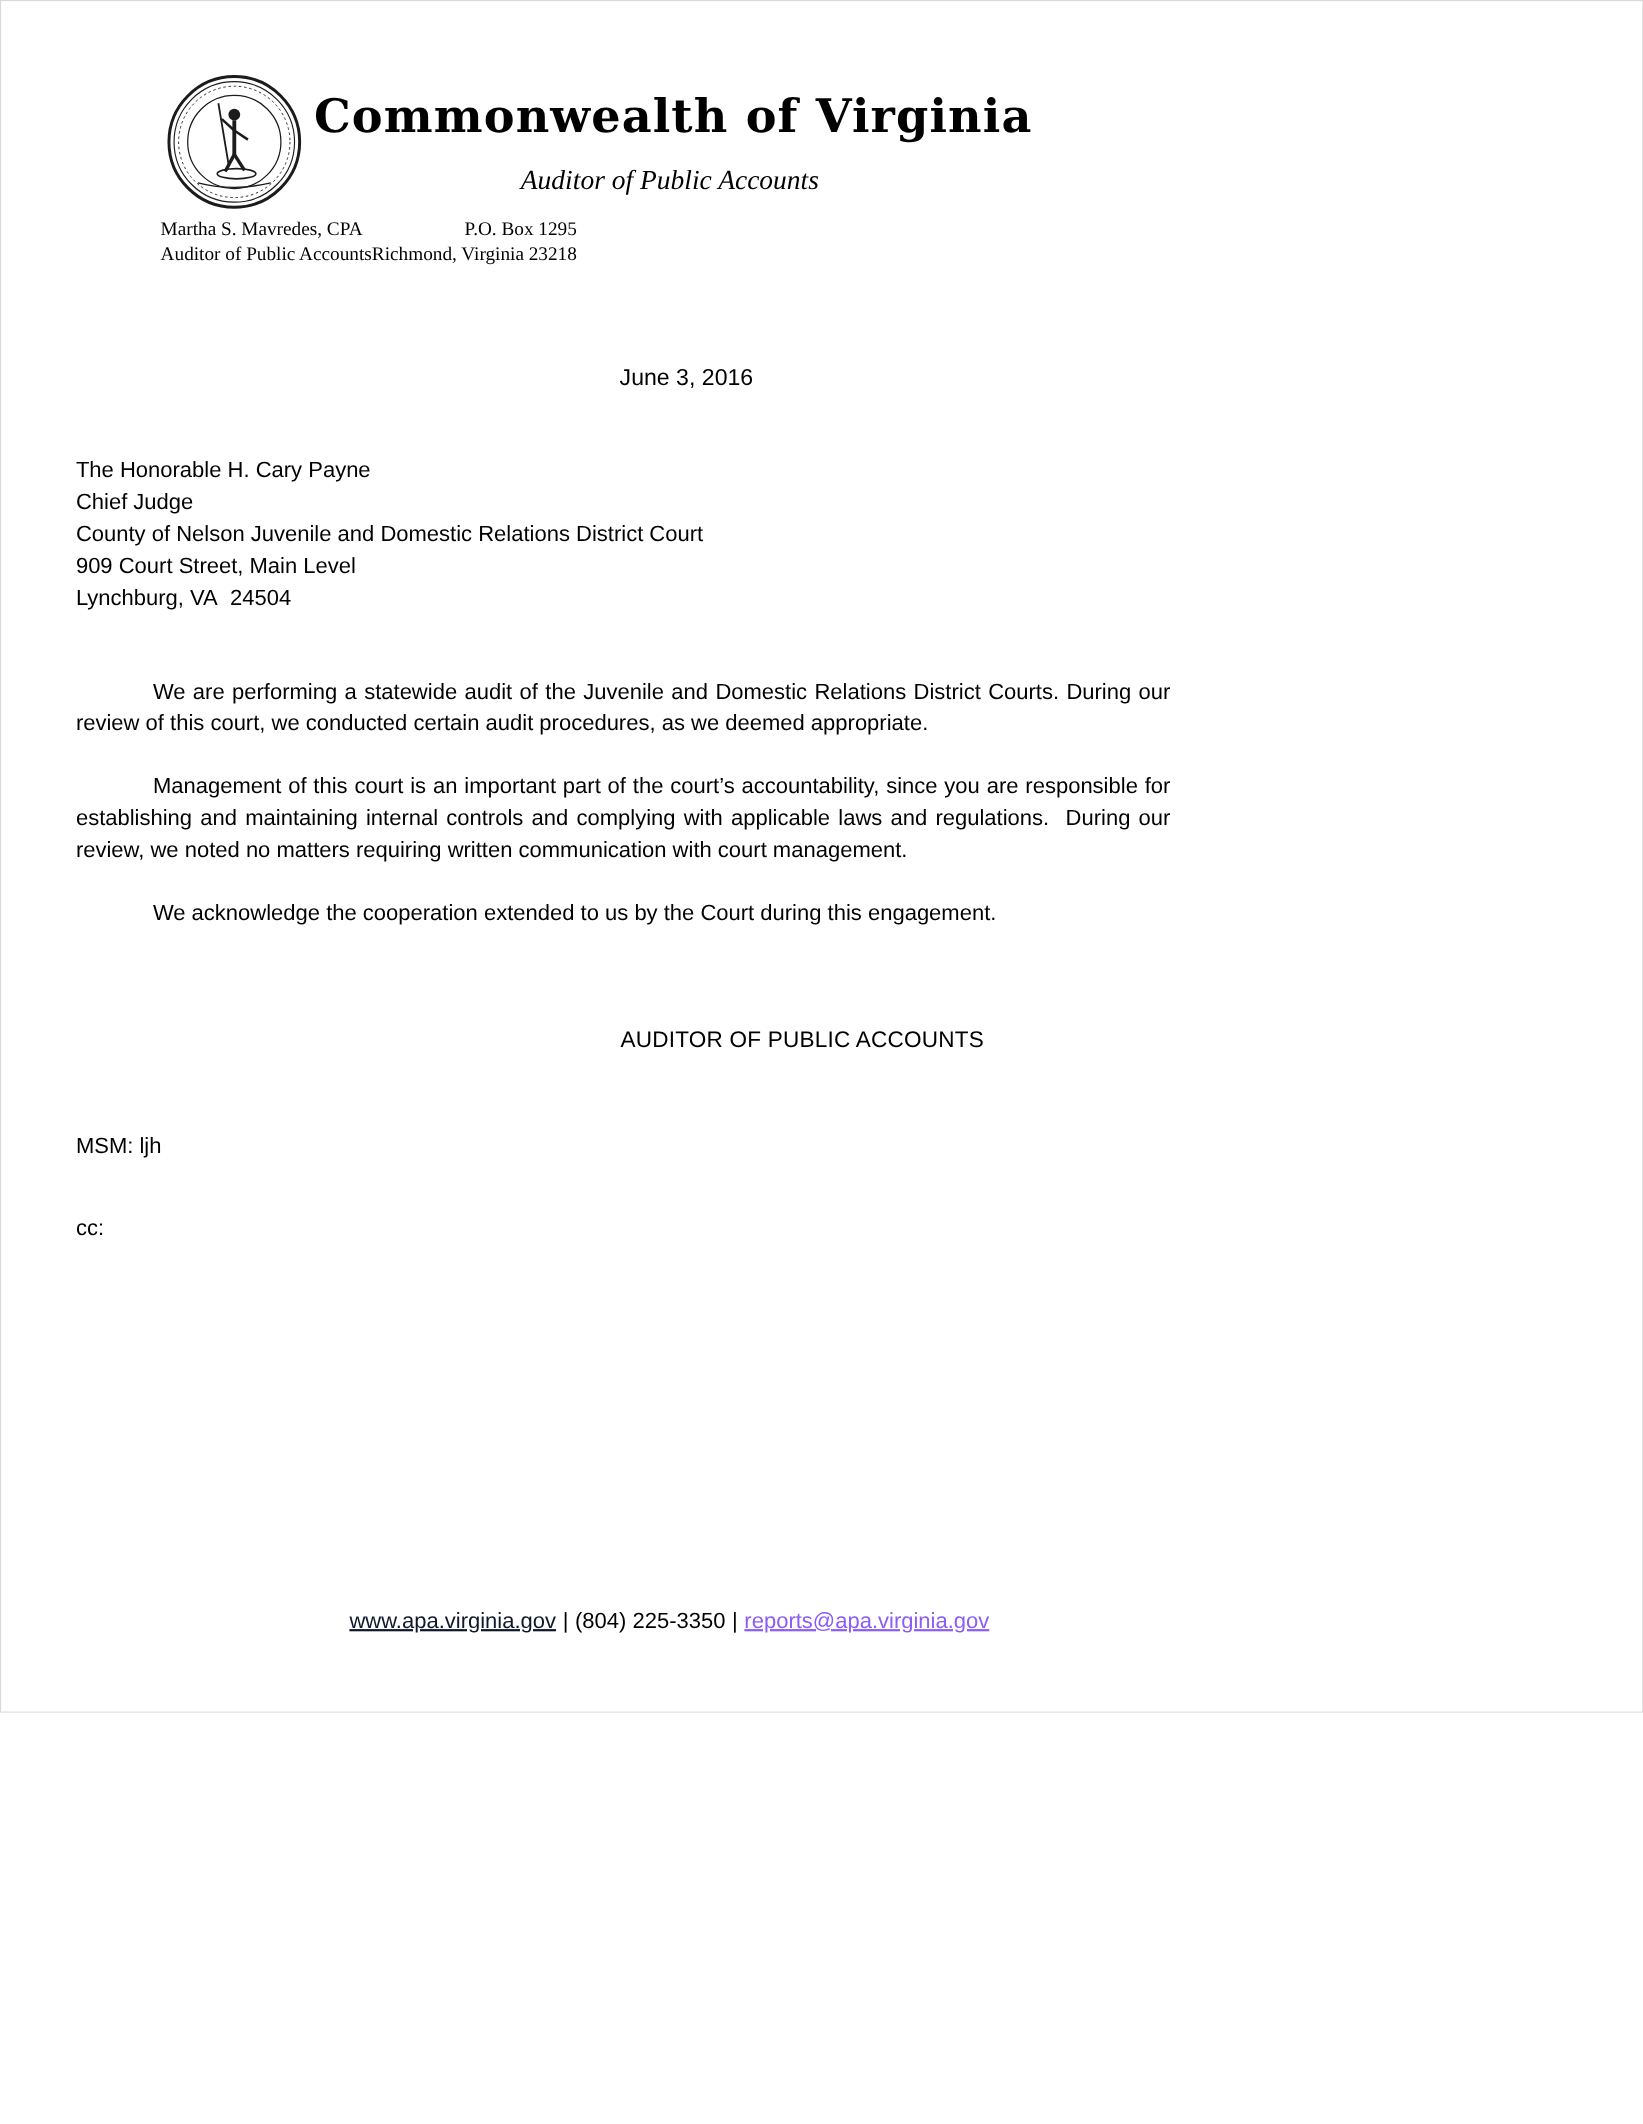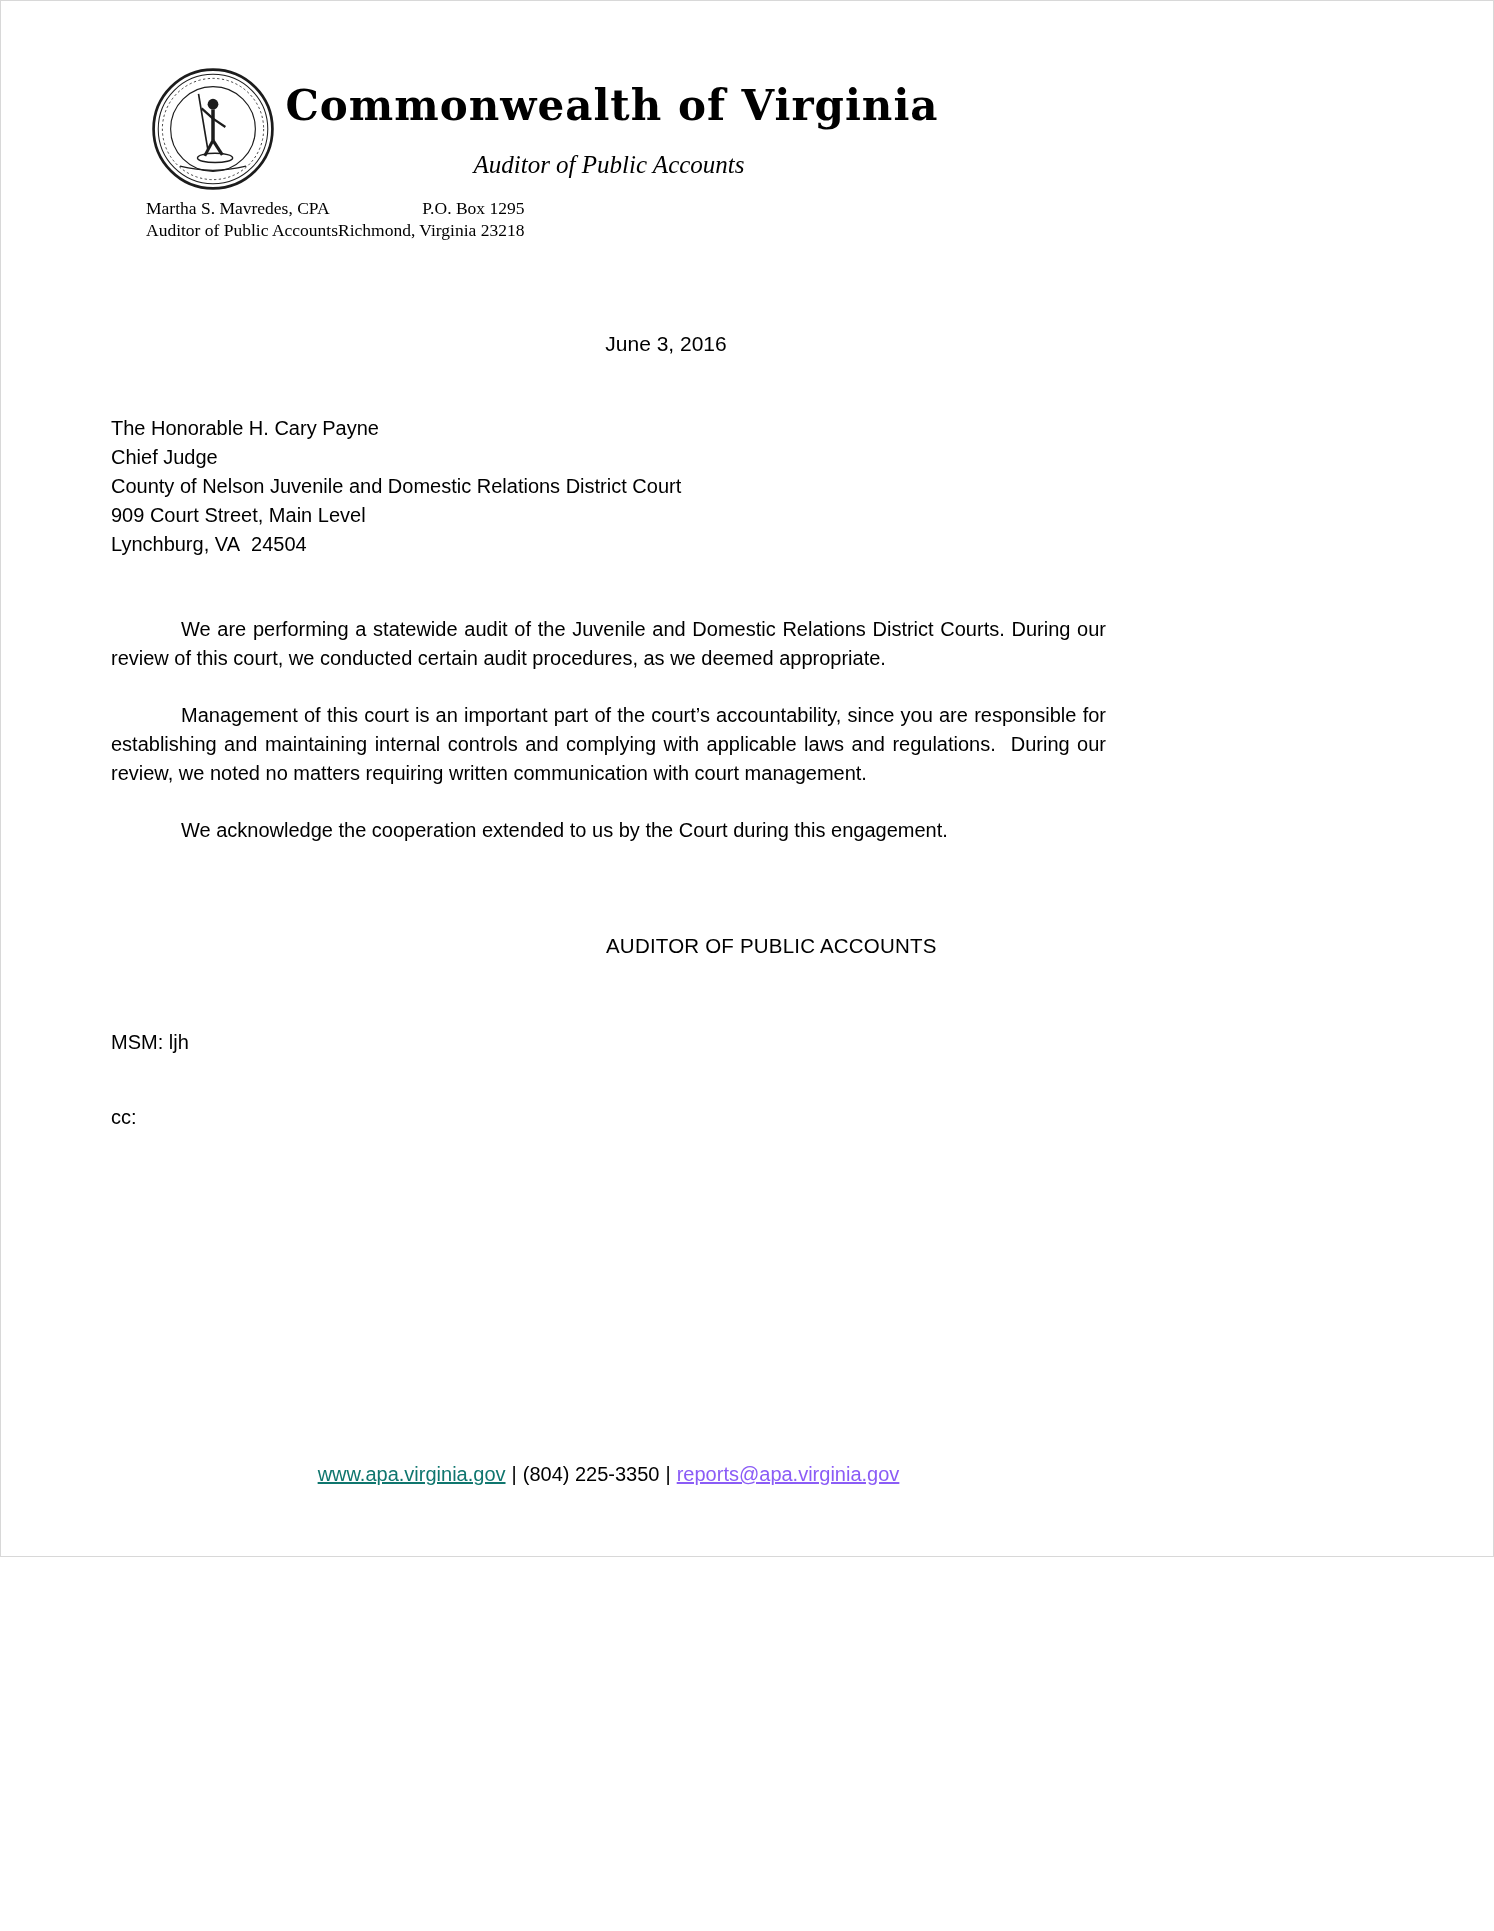--- a/index.html
+++ b/index.html
@@ -41,21 +41,21 @@
   }
   .officials {
     position: absolute; top: 196px; left: 145px; right: 448px;
     display: flex; justify-content: flex-start;
     font-family: "Liberation Serif", serif;
     font-size: 17.5px; line-height: 22px;
   }
   .officials .right-block { text-align: right; }
 
   
-  .content { padding: 0 110px; font-size: 20px; line-height: 29px; margin-top: 20px; }
+  .content { padding: 0 68px; font-size: 20px; line-height: 29px; margin-top: 20px; }
   .date-line {
     margin-top: 80px;
     width: 1110px;
     text-align: center;
     font-size: 21px;
   }
   .recipient { margin-top: 56px; }
   .details { margin-top: 56px; }
   .detail-row { display: flex; }
   .detail-label { width: 212px; flex: 0 0 212px; }
@@ -151,16 +151,16 @@
 
     <div class="reference-line">MSM: ljh</div>
 
     <div class="cc-block">
       <div class="cc-label">cc:</div>
     </div>
 
   </div>
 
   <div class="footer">
-    <a href="#" style="color: #0f766e;">www.apa.virginia.gov</a><span class="sep">|</span><span>(804) 225-3350</span><span class="sep">|</span><a href="#" style="color: #8b5cf6;">reports@apa.virginia.gov</a>
+    <a href="#" style="color: #0f172a;">www.apa.virginia.gov</a><span class="sep">|</span><span>(804) 225-3350</span><span class="sep">|</span><a href="#" style="color: #8b5cf6;">reports@apa.virginia.gov</a>
   </div>
 
 </div>
 
 </body></html>

